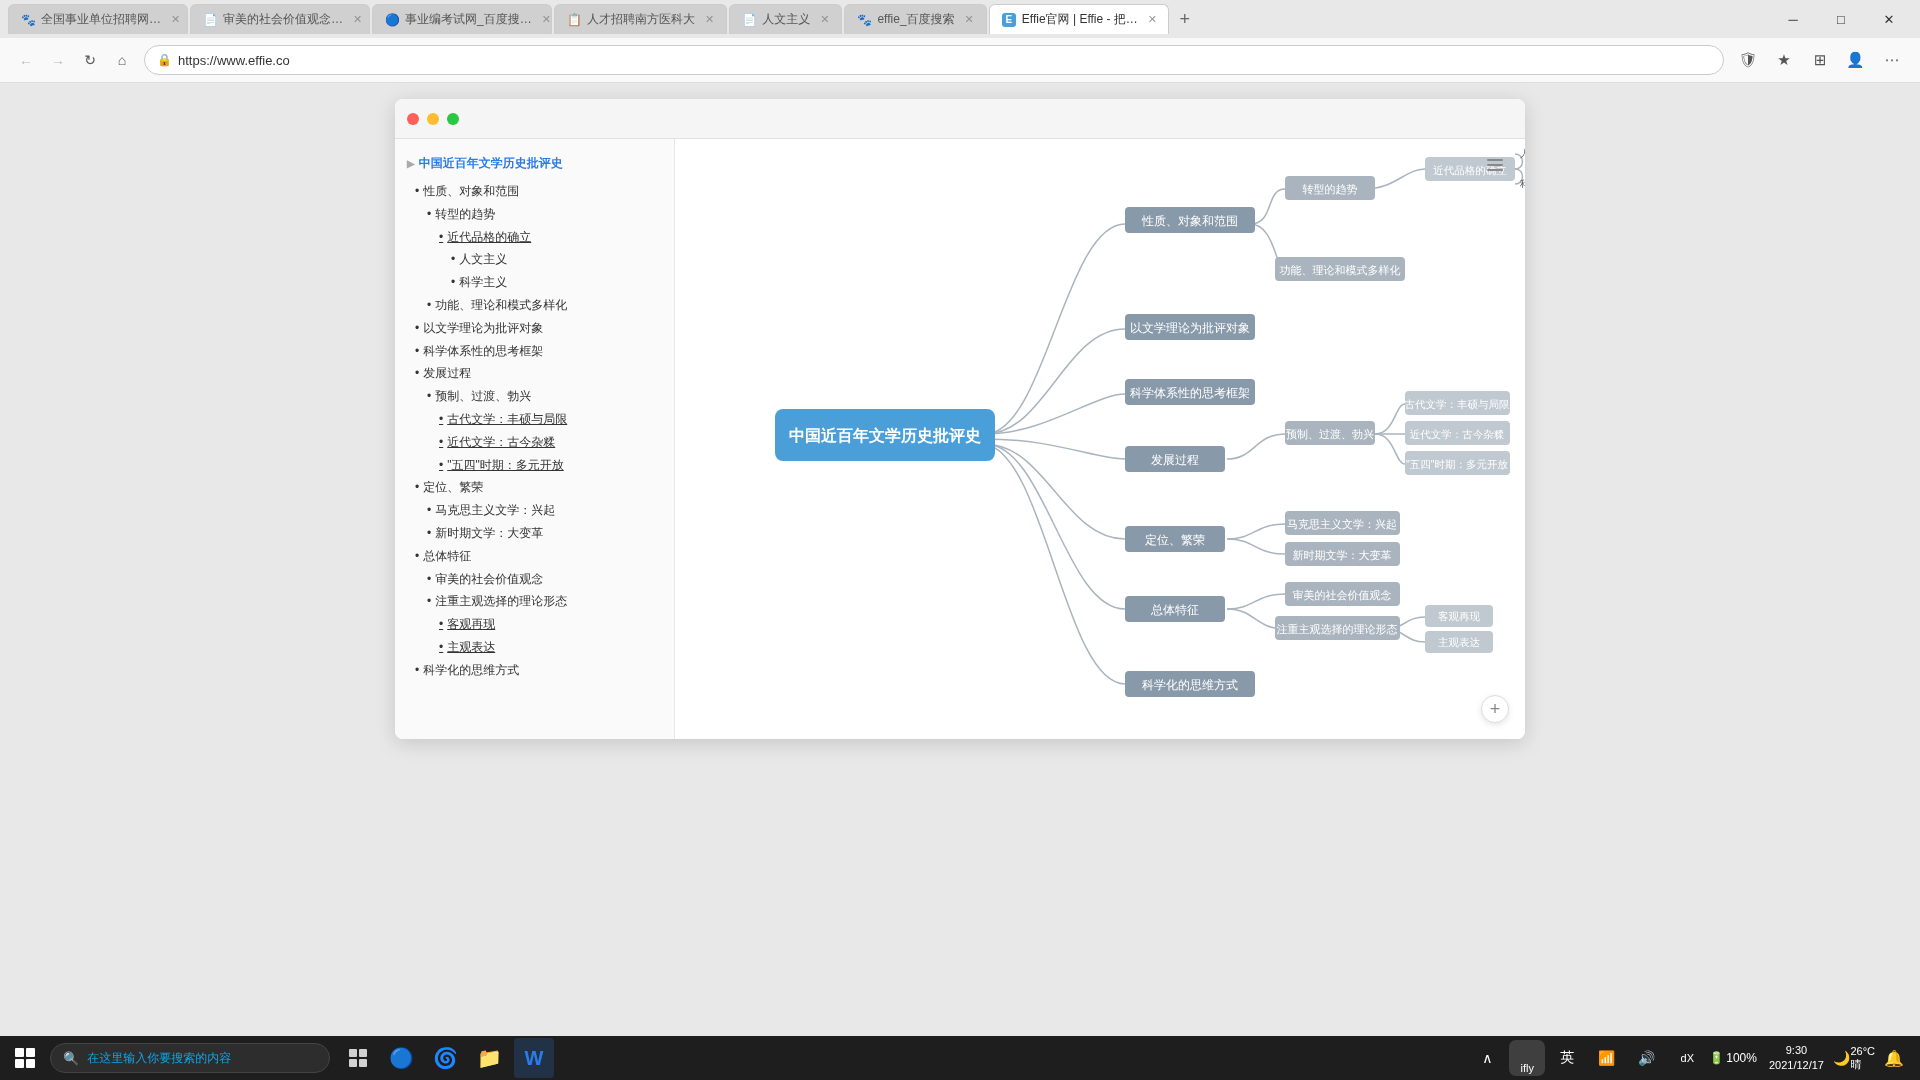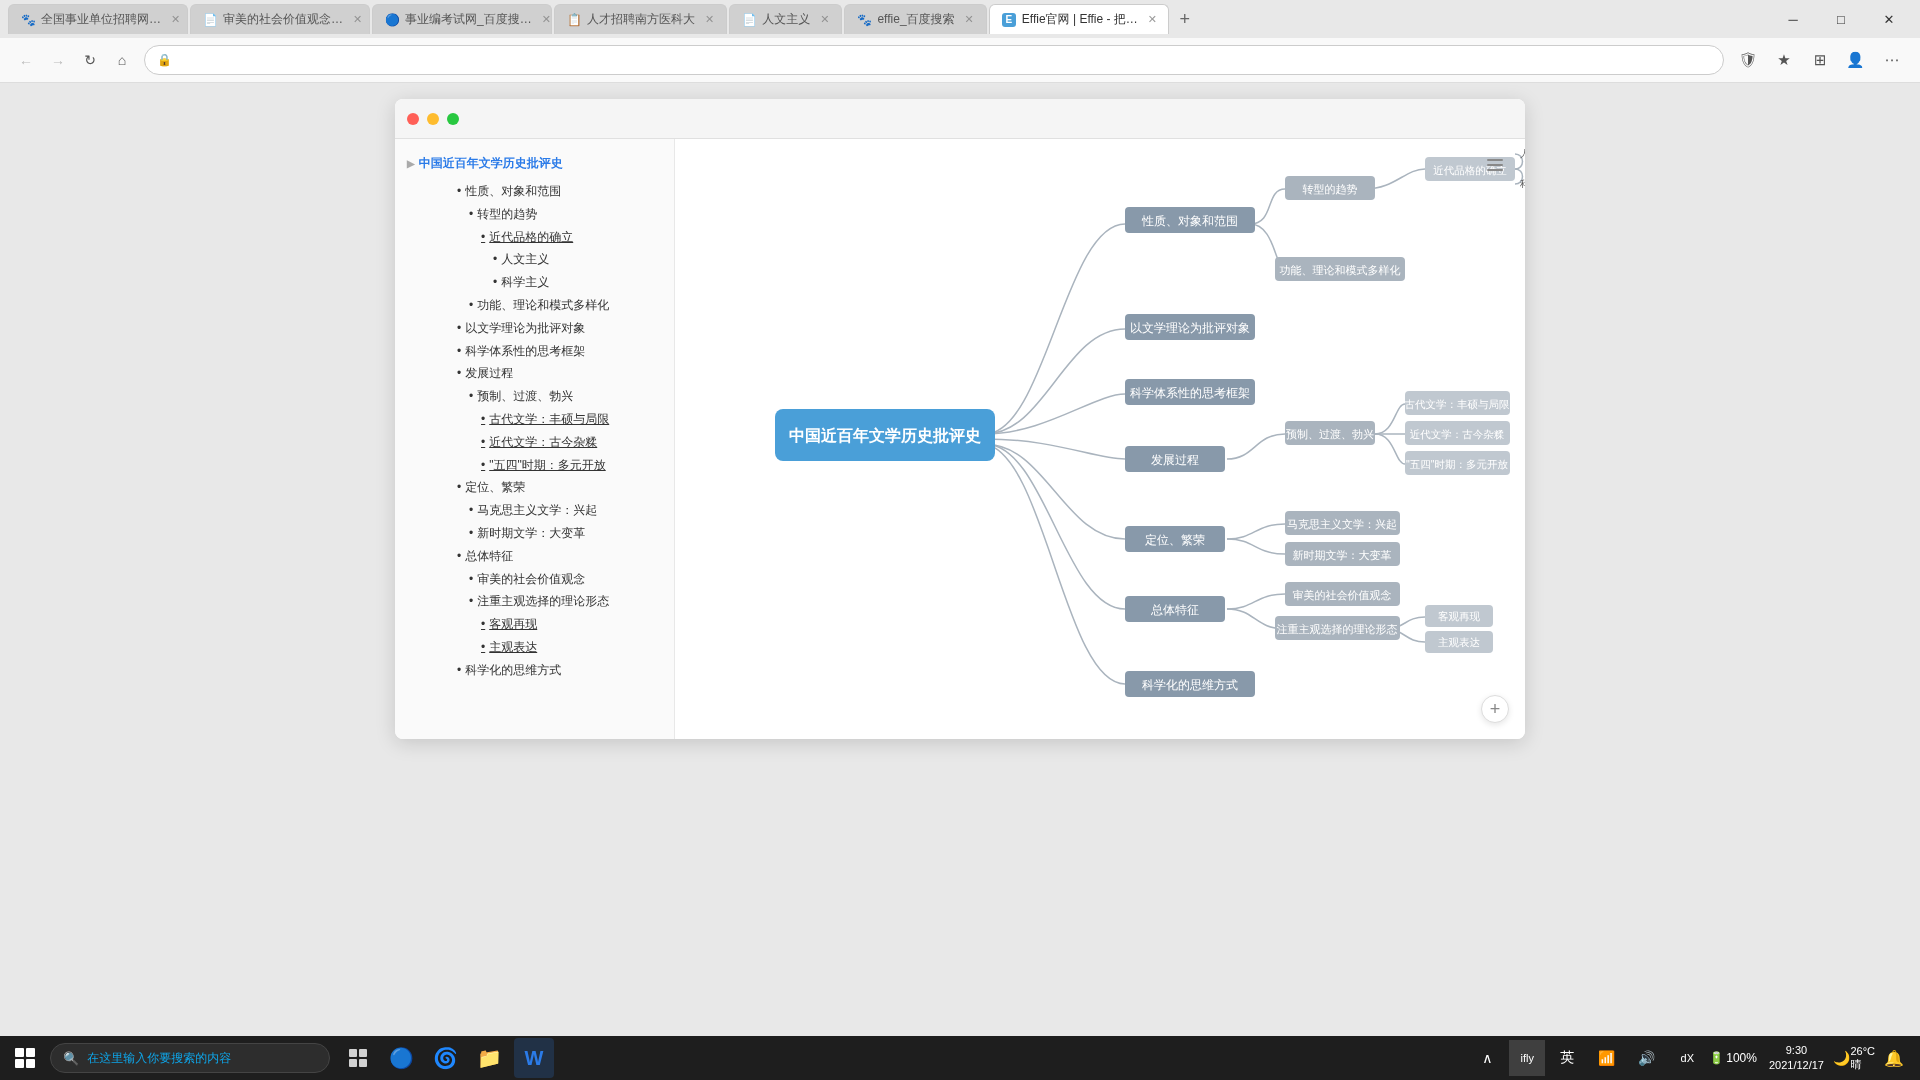--- a/index.html
+++ b/index.html
@@ -192,21 +192,20 @@
       margin-bottom: 8px;
       display: flex;
       align-items: center;
       gap: 4px;
     }
     .outline-icon { color: #aaa; font-size: 10px; }
     .outline-item {
       line-height: 1.9;
       cursor: pointer;
       color: #333;
-      margin-left: 42px;
     }
     .outline-level-1 { padding-left: 8px; }
     .outline-level-2 { padding-left: 20px; }
     .outline-level-3 { padding-left: 32px; text-decoration: underline; }
     .outline-level-4 { padding-left: 44px; }
     .outline-dot { margin-right: 4px; }
 
     
     .mindmap-canvas {
       flex: 1;
@@ -442,20 +441,21 @@
 
   <div class="address-bar-row">
     <div class="nav-buttons">
       <div class="nav-btn disabled">←</div>
       <div class="nav-btn disabled">→</div>
       <div class="nav-btn">↻</div>
       <div class="nav-btn">⌂</div>
     </div>
     <div class="address-bar">
       <span class="address-lock">🔒</span>
+      <span class="address-text">https://www.effie.co</span>
     </div>
     <div class="browser-actions">
       <div class="browser-action-btn">🛡</div>
       <div class="browser-action-btn">★</div>
       <div class="browser-action-btn">⊞</div>
       <div class="browser-action-btn">👤</div>
       <div class="browser-action-btn">⋯</div>
     </div>
   </div>
 </div>
@@ -700,21 +700,21 @@
 
     <div class="taskbar-btn" style="font-size:20px;">📁</div>
 
     <div class="taskbar-btn" style="font-size:20px; color:#2b7be8; font-weight:bold; background:rgba(43,123,232,0.2); border-radius:4px;">W</div>
   </div>
 
   <div class="taskbar-right">
 
     <div class="taskbar-icon-btn">∧</div>
 
-    <div class="taskbar-icon-btn" style="font-size:11px; background:rgba(255,255,255,0.15); border-radius:0; padding: 2px 4px;">
+    <div class="taskbar-icon-btn" style="font-size:11px; background:rgba(255,255,255,0.15); border-radius:7px; padding: 2px 4px; align-items: flex-end;">
       <span>ifly</span>
     </div>
 
     <div class="taskbar-icon-btn">
       <span>英</span>
     </div>
 
     <div class="taskbar-icon-btn">📶</div>
 
     <div class="taskbar-icon-btn">🔊</div>

